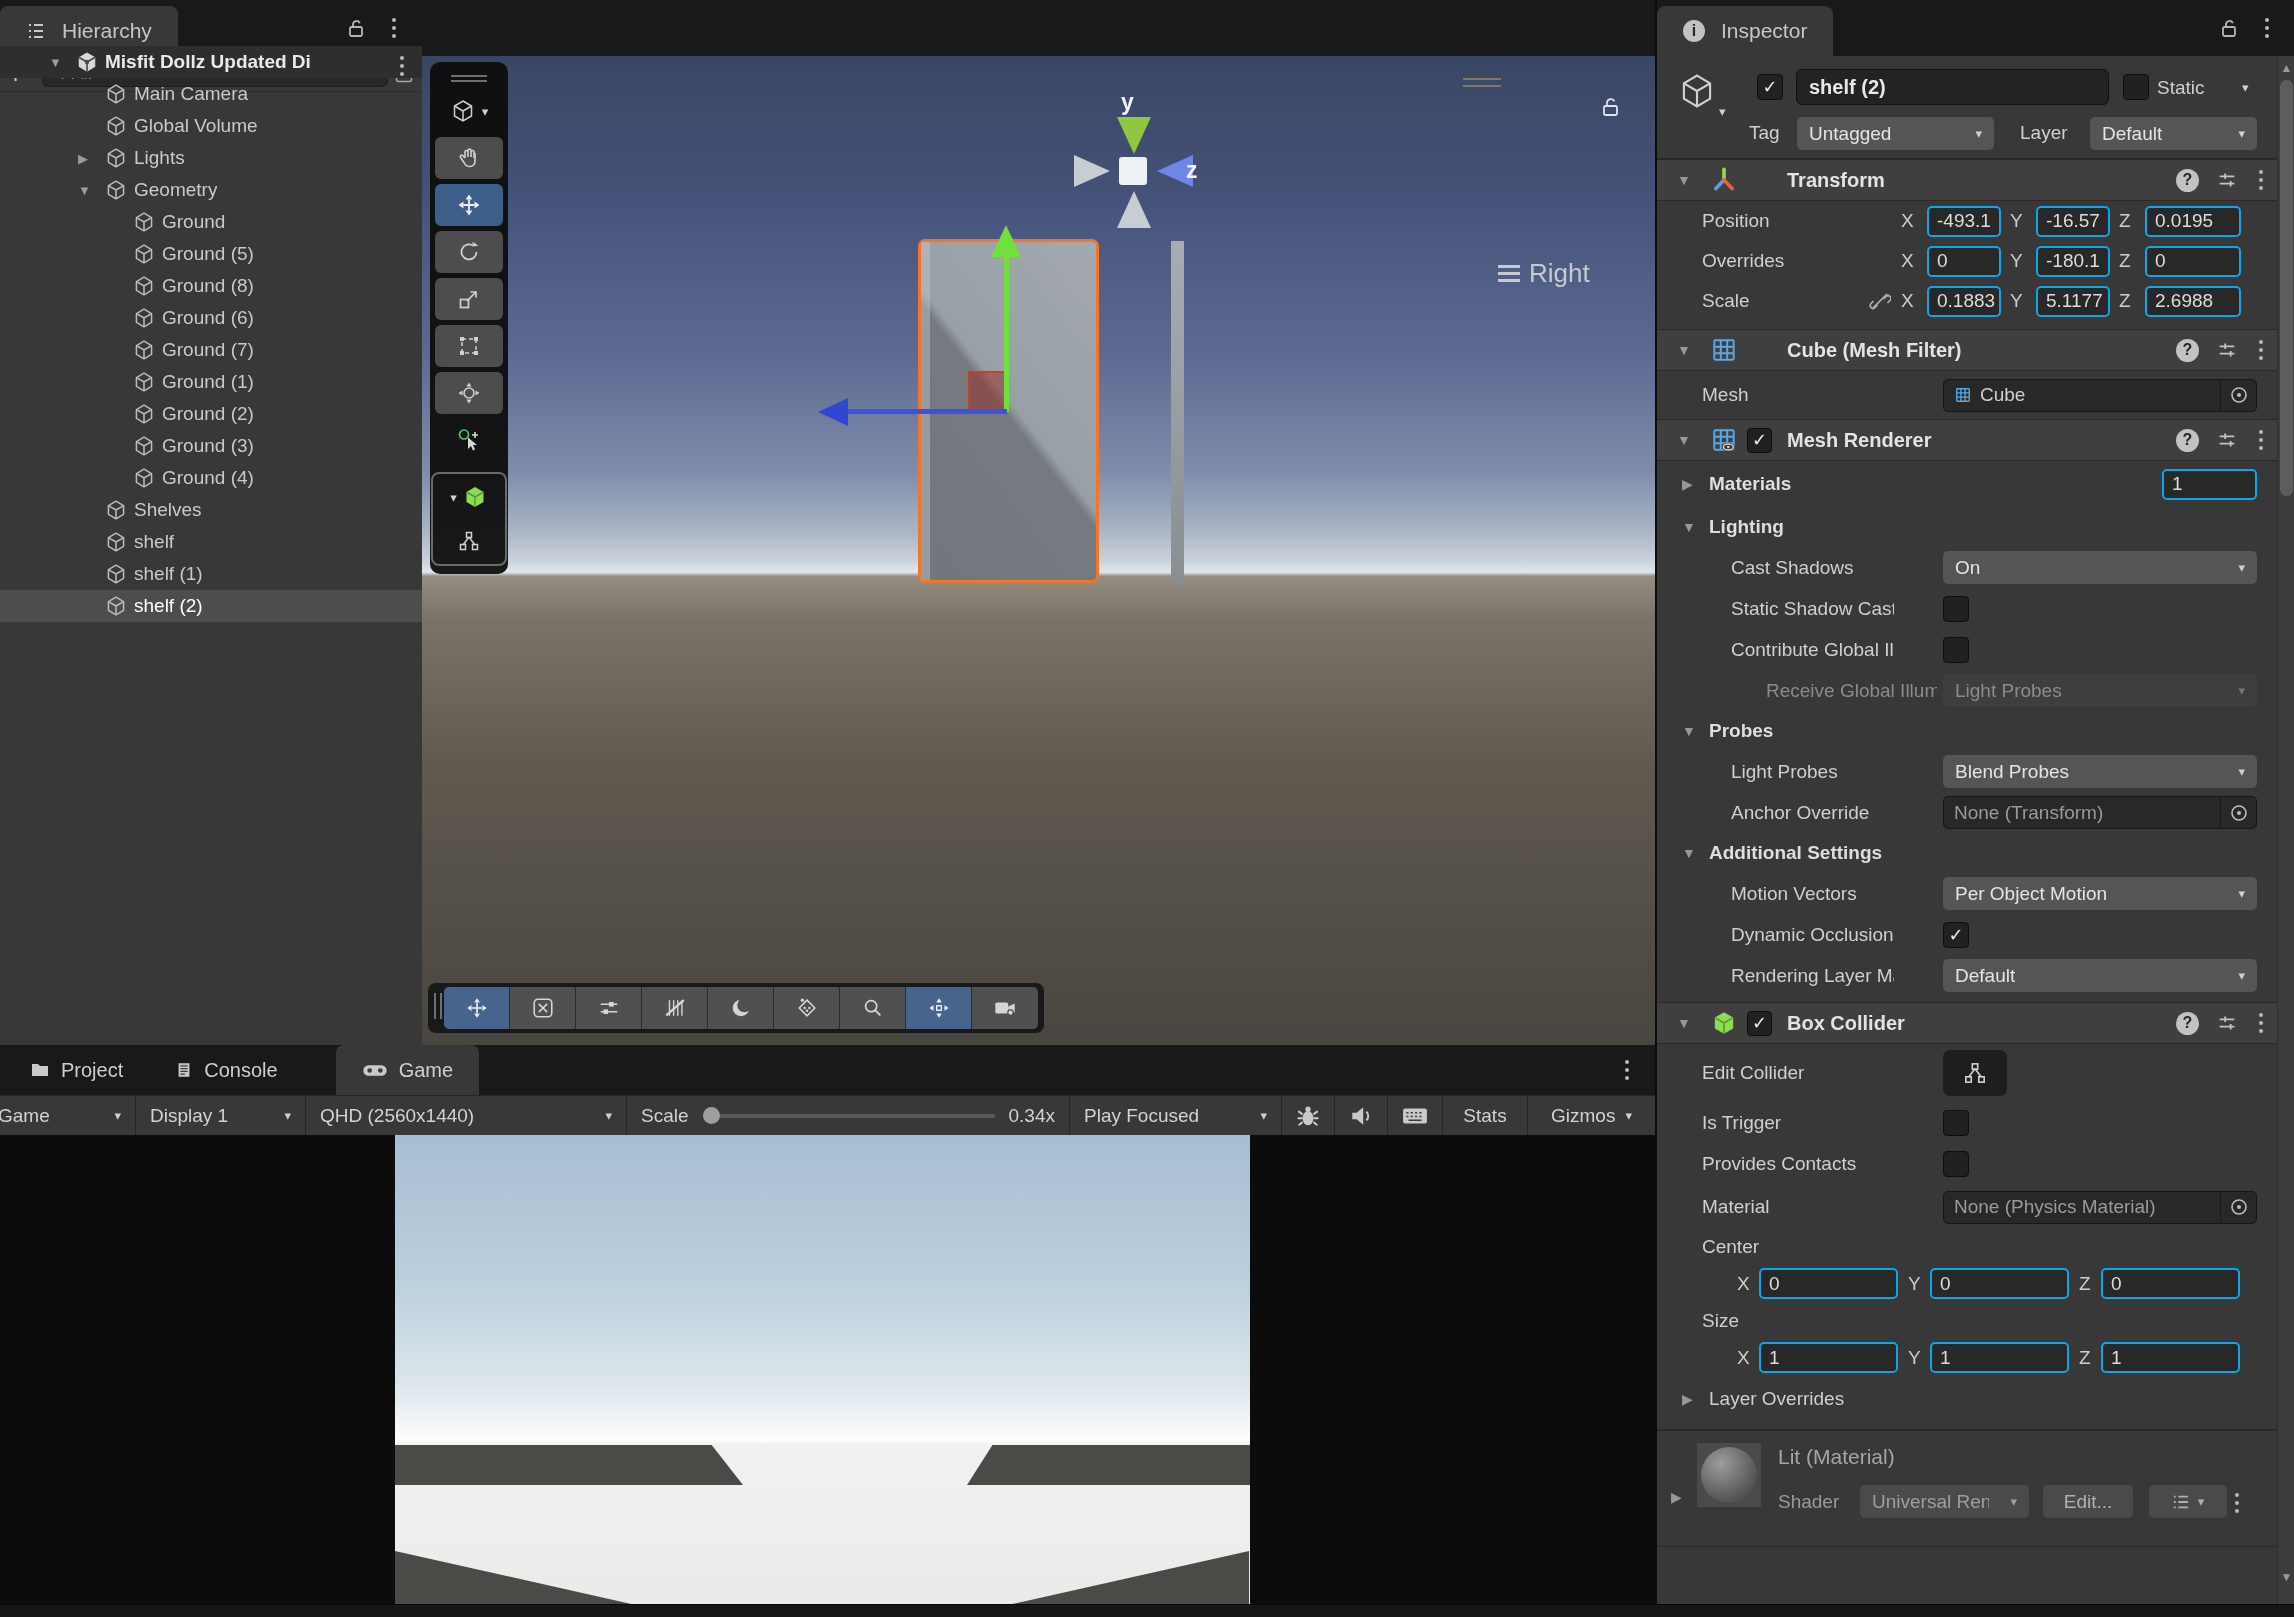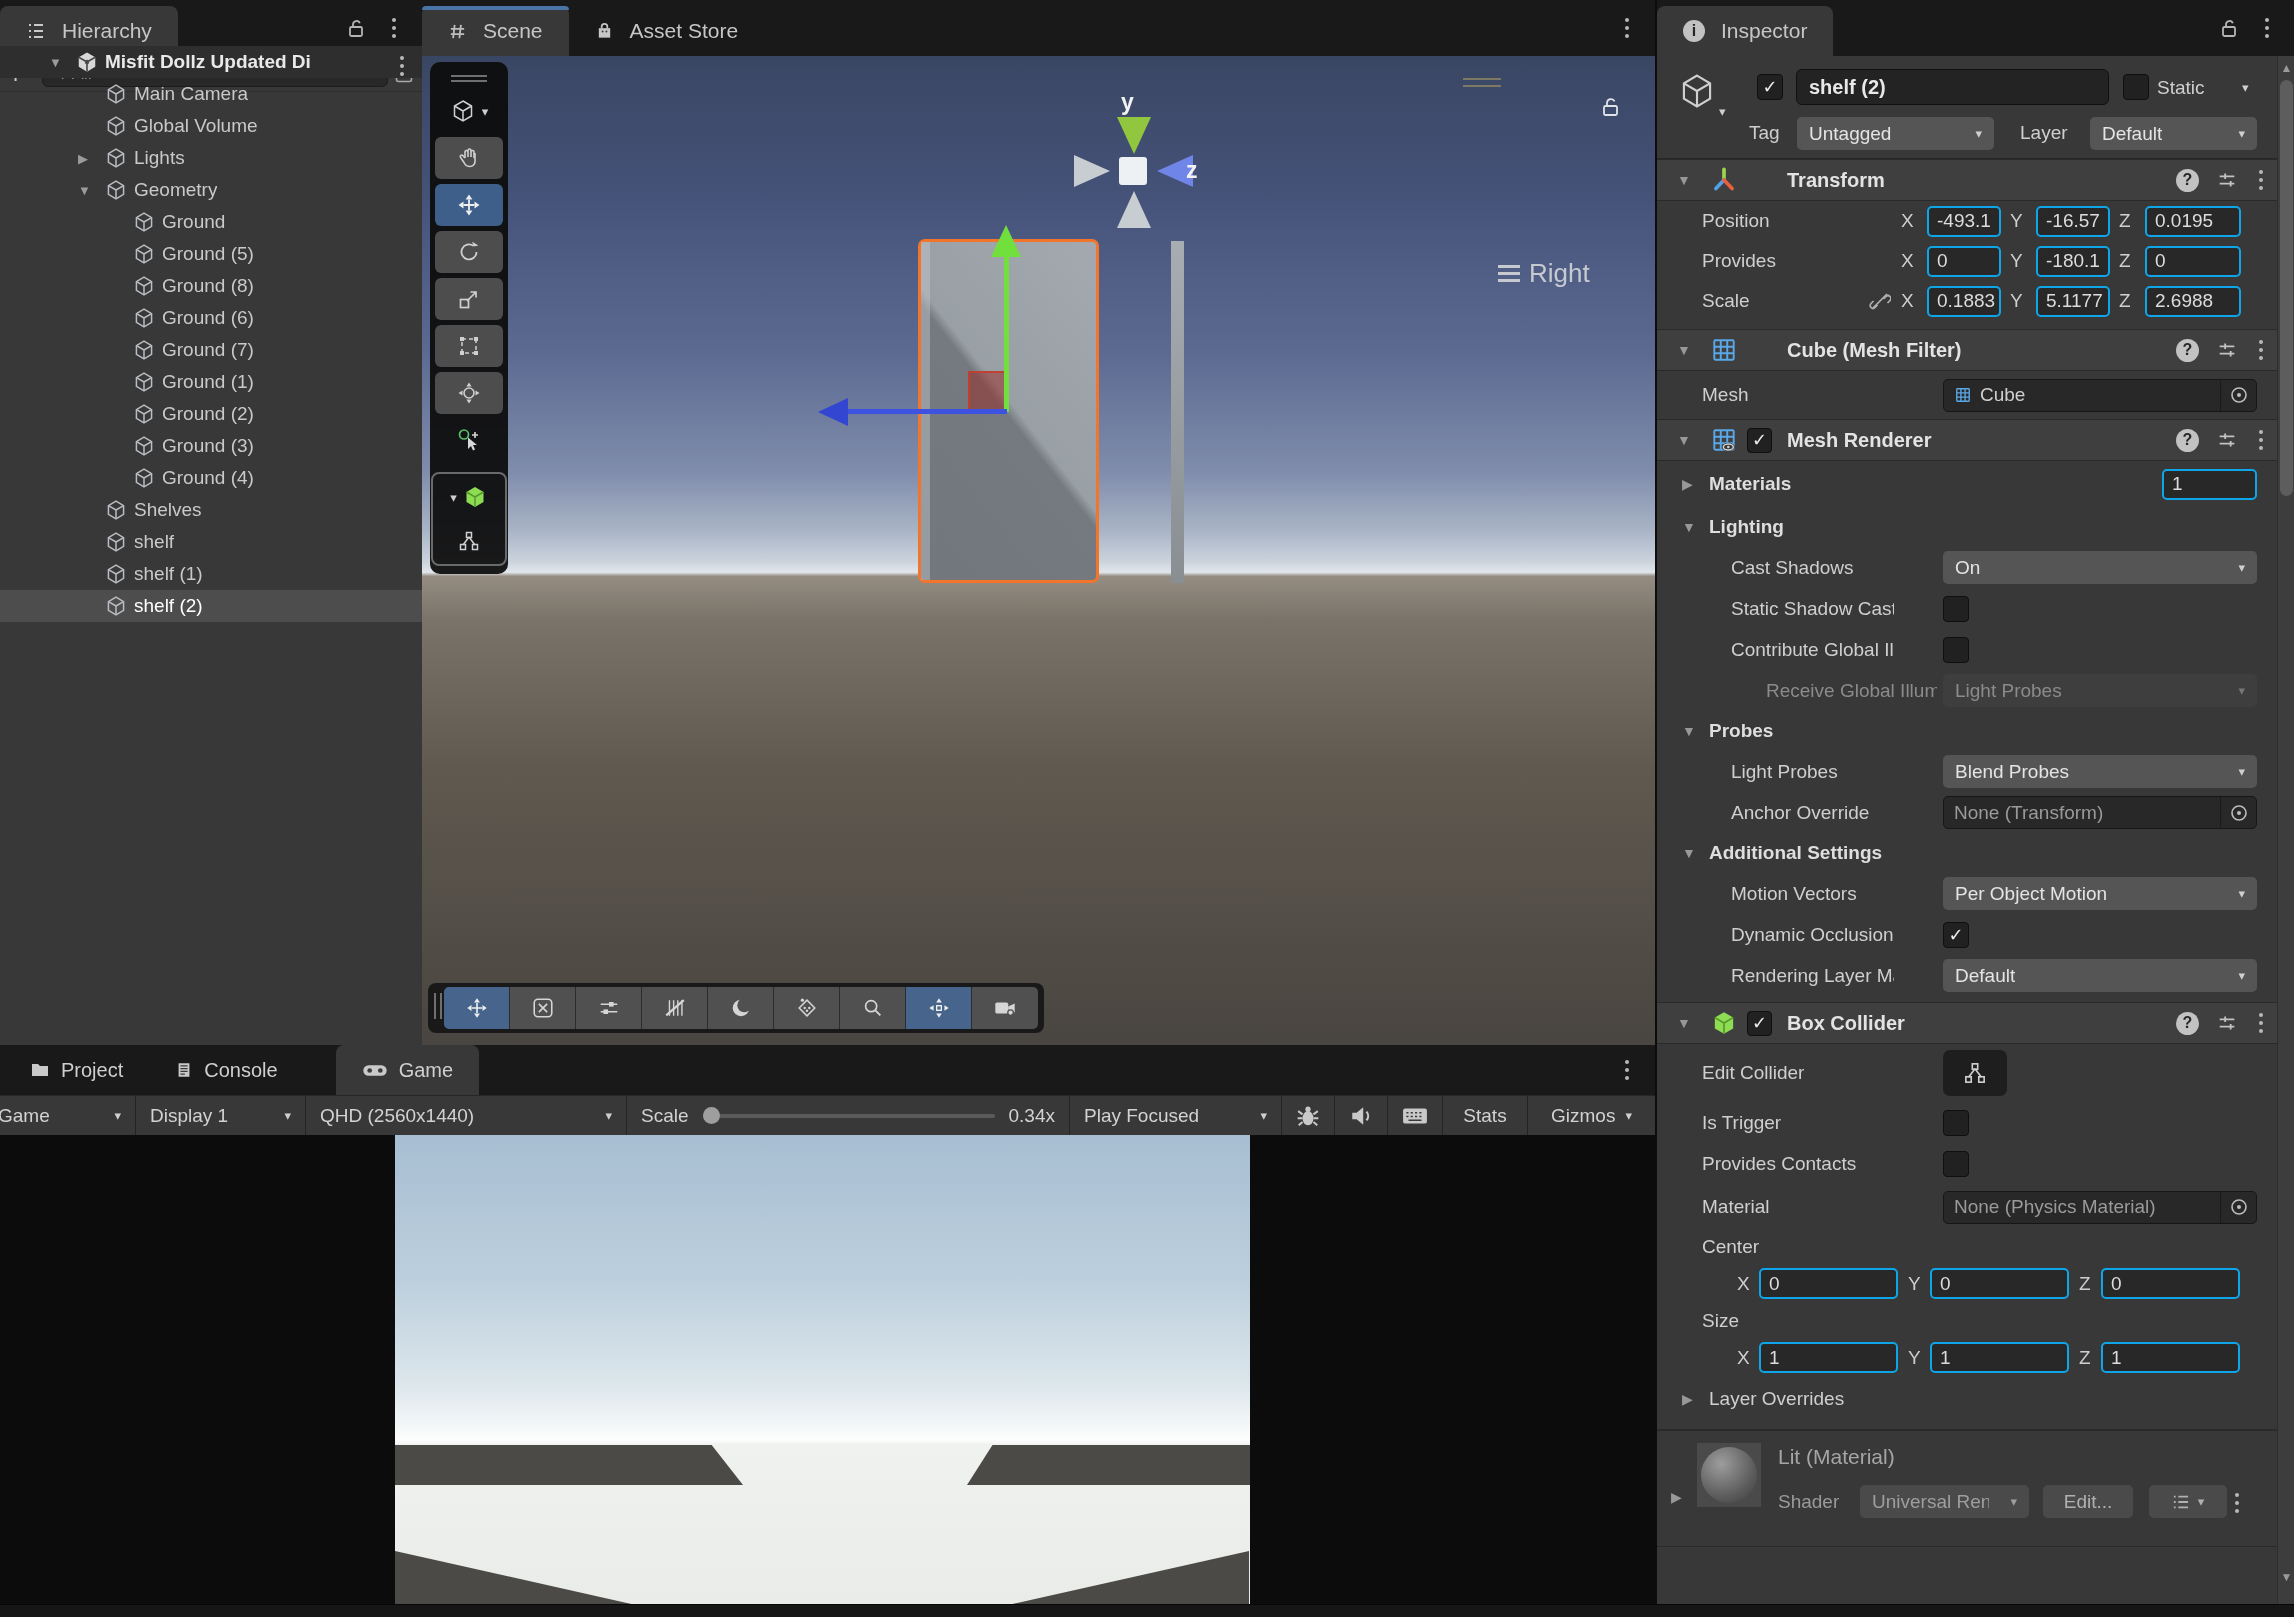--- a/index.html
+++ b/index.html
@@ -376,44 +376,20 @@
               <path d="M8 1.6 L13.5 4.8 V11.2 L8 14.4 L2.5 11.2 V4.8 Z"></path>
               <path d="M8 8 V14.4 M8 8 L2.5 4.8 M8 8 L13.5 4.8"></path>
             </svg>
           </span>
           <span class="lbl">shelf (2)</span>
         </div>
       </div>
   </div>
 
   <div id="scene">
-    <div class="tabbar">
-      <div class="tab active focused">
-        <svg width="19" height="19" viewBox="0 0 20 20">
-            <path d="M7 3 L5.4 17 M13.6 3 L12 17 M3 7.2 H17 M3 12.8 H17" stroke="#bdbdbd" stroke-width="1.9" fill="none"></path>
-          </svg>
-        <span>Scene</span>
-      </div>
-      <div class="tab">
-        <svg width="19" height="20" viewBox="0 0 20 20">
-            <path d="M4 7 h12 v10 h-12 z" fill="#c6c6c6"></path>
-            <path d="M7 7 V5.5 a3 3 0 0 1 6 0 V7" stroke="#c6c6c6" stroke-width="1.8" fill="none"></path>
-            <circle cx="8" cy="10.5" r="1" fill="#3a3a3a"></circle>
-            <circle cx="12" cy="10.5" r="1" fill="#3a3a3a"></circle>
-          </svg>
-        <span>Asset Store</span>
-      </div>
-      <div class="bar-icons">
-        <span class="kebab">
-            <i></i>
-            <i></i>
-            <i></i>
-          </span>
-      </div>
-    </div>
 
     <div id="scene-view">
 
       <div id="plank"></div>
       <div id="shelf"></div>
       <div id="red-handle"></div>
       <div id="gy-line"></div>
       <div id="gy-head"></div>
       <div id="gz-line"></div>
       <div id="gz-head"></div>
@@ -648,21 +624,21 @@
       <span class="vlab">Position</span>
       <span class="lnk"></span>
       <span class="axis">X</span>
       <span class="nfield vf">-493.1</span>
       <span class="axis">Y</span>
       <span class="nfield vf">-16.57</span>
       <span class="axis">Z</span>
       <span class="nfield vf z">0.0195</span>
     </div>
     <div class="vrow">
-      <span class="vlab">Provides</span>
+      <span class="vlab">Overrides</span>
       <span class="lnk"></span>
       <span class="axis">X</span>
       <span class="nfield vf">0</span>
       <span class="axis">Y</span>
       <span class="nfield vf">-180.1</span>
       <span class="axis">Z</span>
       <span class="nfield vf z">0</span>
     </div>
     <div class="vrow">
       <span class="vlab">Scale</span>

